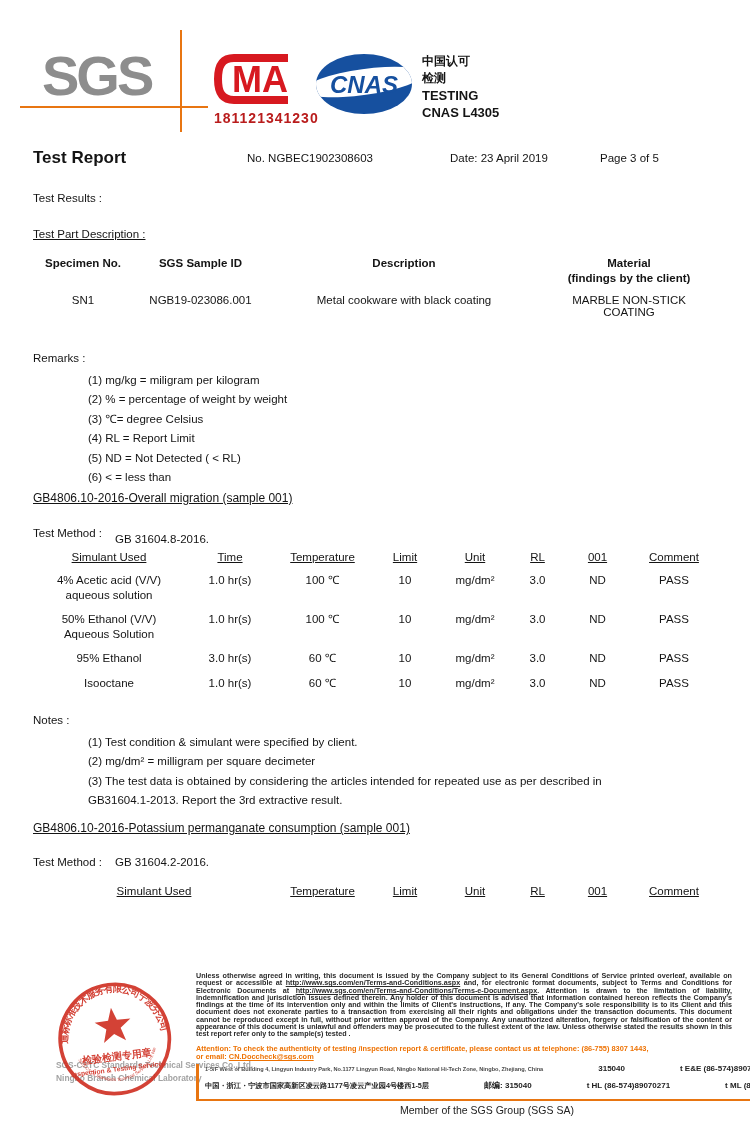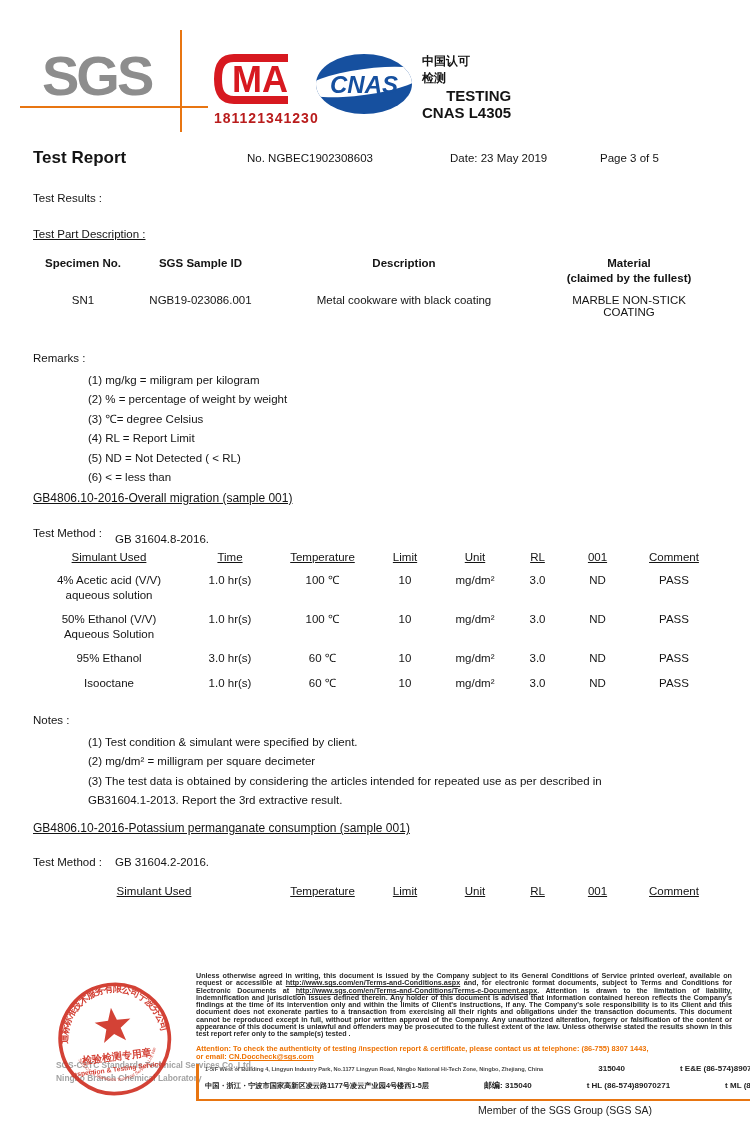--- a/index.html
+++ b/index.html
@@ -12,21 +12,21 @@
   .u { text-decoration:underline; }
 
   
   .sgs-logo { left:42px; top:46px; font-size:56px; font-weight:bold; color:#8d8d8d; letter-spacing:-3px; line-height:60px; }
   .reg-line-v { left:180px; top:30px; width:2px; height:102px; background:#e87511; }
   .reg-line-h { left:20px; top:106px; width:188px; height:2px; background:#e87511; }
   .cma-box { left:212px; top:50px; }
   .cma-number { left:214px; top:110px; font-size:14px; font-weight:bold; color:#b91c1c; letter-spacing:1px; }
   .cnas-box { left:314px; top:52px; }
   .accred { left:422px; top:53px; line-height:17px; font-size:12px; font-weight:bold; }
-  .accred .en { font-size:15px;text-align:right; }
+  .accred .en { font-size:13px; }
 
   
   .report-title { left:33px; top:148px; font-size:17px; font-weight:bold; }
   .report-no { left:247px; top:152px; font-size:11.5px; }
   .report-date { left:450px; top:152px; font-size:11.5px; }
   .report-page { left:600px; top:152px; font-size:11.5px; }
 
   .lbl { font-size:11.5px; }
   .test-results { left:33px; top:192px; }
   .test-part { left:33px; top:228px; }
@@ -62,21 +62,21 @@
   .legal { left:196px; top:972px; width:536px; font-size:7.2px; line-height:7.3px; font-weight:bold; color:#2b2b2b; text-align:justify; }
   .attention { left:196px; top:1045px; width:536px; font-size:7.4px; line-height:8.2px; font-weight:bold; color:#ee7203; }
   .attention .u { text-decoration:underline; }
   .addr-block { left:196px; top:1064px; width:540px; border-left:3px solid #e87511; padding-left:6px; min-height:36px; }
   .addr-row { display:flex; align-items:baseline; white-space:nowrap; height:16px;gap:48px; }
   .addr-en { font-size:5.6px; color:#4a4a4a; font-weight:bold; }
   .addr-cn { font-size:7.2px; color:#222; font-weight:bold; }
   .addr-sm { font-size:8px; color:#222; margin-left:7px; font-weight:bold; }
   .addr-right { margin-left:auto; font-size:8px; color:#222; font-weight:bold; }
   .footer-hr { left:196px; top:1099px; width:554px; height:2px; background:#e87511; }
-  .member-line { left:400px; top:1104px; width:330px; text-align:center; font-size:10.5px; color:#222; }
+  .member-line { left:400px; top:1104px; width:330px; text-align:left; font-size:10.5px; color:#222; }
   .stamp-company { left:56px; top:1059px; font-size:8.4px; font-weight:bold; color:#a3a3a3; line-height:13px; }
   .stamp-wrap { left:52px; top:978px; width:126px; height:126px; transform:rotate(-7deg); opacity:0.9; }
 </style>
 </head>
 <body>
 
 <div class="page">
 
   <div class="abs sgs-logo">SGS</div>
   <div class="abs reg-line-v"></div>
@@ -107,21 +107,21 @@
 
   <div class="abs accred">
     <div>中国认可</div>
     <div>检测</div>
     <div class="en">TESTING</div>
     <div class="en">CNAS L4305</div>
   </div>
 
   <div class="abs report-title">Test Report</div>
   <div class="abs report-no">No. NGBEC1902308603</div>
-  <div class="abs report-date">Date: 23 May 2019</div>
+  <div class="abs report-date">Date: 23 April 2019</div>
   <div class="abs report-page">Page 3 of 5</div>
 
   <div class="abs lbl test-results">Test Results :</div>
   <div class="abs lbl test-part u">Test Part Description :</div>
 
   <table class="abs spec-table">
     <colgroup>
         <col style="width:100px">
         <col style="width:135px">
         <col style="width:272px">
@@ -131,21 +131,21 @@
         <tr>
       <th class="al hdr">Specimen No.</th>
       <th class="ac hdr">SGS Sample ID</th>
       <th class="al hdr">Description</th>
       <th class="ac hdr">Material</th>
     </tr>
     <tr>
       <td></td>
       <td></td>
       <td></td>
-      <td class="ac hdr">(claimed by the fullest)</td>
+      <td class="ac hdr">(findings by the client)</td>
     </tr>
     <tr class="datarow">
       <td class="ac">SN1</td>
       <td class="ac">NGB19-023086.001</td>
       <td class="al">Metal cookware with black coating</td>
       <td class="ac">
         <div>MARBLE NON-STICK</div>
         <div>COATING</div>
       </td>
     </tr>

